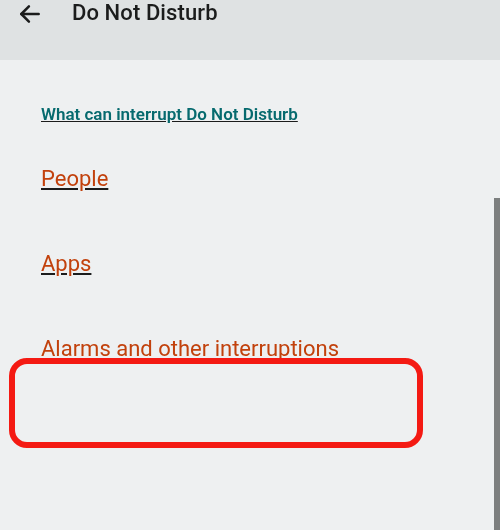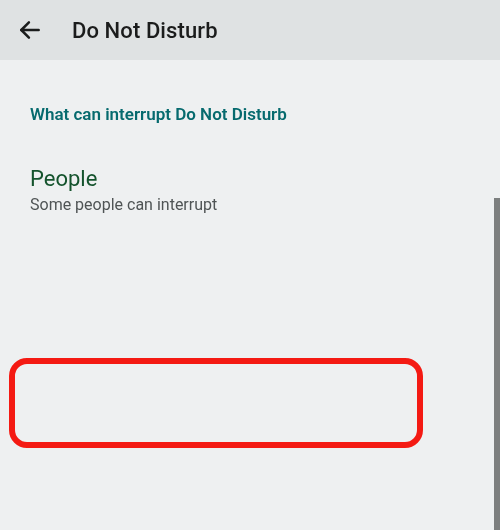--- a/index.html
+++ b/index.html
@@ -13,58 +13,59 @@
     color: #1b1c1c;
   }
   .viewport {
     position: relative;
     width: 500px;
     height: 530px;
     background: #eef0f1;
   }
   .app-bar {
     display: flex;
-    align-items: center;
+    align-items: flex-start;
     height: 60px;
     background: #dfe2e3;
     padding: 0 16px;
     gap: 28px;
   }
   .back-btn {
     width: 28px;
     height: 28px;
     display: flex;
     align-items: center;
     justify-content: center;
     cursor: pointer;
   }
   .back-btn svg { display: block; }
   .title {
     font-size: 22px;
     font-weight: 500;
     letter-spacing: 0.1px;
   }
   .content {
-    padding: 0 30px;
+    padding: 0 41px;
+    text-decoration: underline;
   }
   .section-label {
     color: #066a6e;
     font-size: 17px;
     font-weight: 600;
     padding-top: 44px;
     padding-bottom: 4px;
   }
   .setting {
     padding: 20px 0 18px 0;
     cursor: pointer;
   }
   .setting-title {
     font-size: 22px;
     font-weight: 400;
-    color: #14532d;
+    color: #c2410c;
     margin-bottom: 4px;
   }
   .setting-sub {
     font-size: 16px;
     font-weight: 400;
     color: #4f5455;
   }
   .spacer { height: 18px; }
   .highlight {
     position: absolute;
@@ -102,31 +103,32 @@
   </div>
 
   <div class="content">
 
     <div class="section-label">What can interrupt Do Not Disturb</div>
 
     <div class="spacer"></div>
 
     <div class="setting">
       <div class="setting-title">People</div>
-      <div class="setting-sub">Some people can interrupt</div>
     </div>
 
     <div class="spacer"></div>
 
     <div class="setting">
+      <div class="setting-title">Apps</div>
     </div>
 
     <div class="spacer"></div>
 
     <div class="setting">
+      <div class="setting-title">Alarms and other interruptions</div>
     </div>
 
     <div class="spacer"></div>
 
 
   </div>
 
   <div class="highlight"></div>
   <div class="scroll-ind"></div>
 

